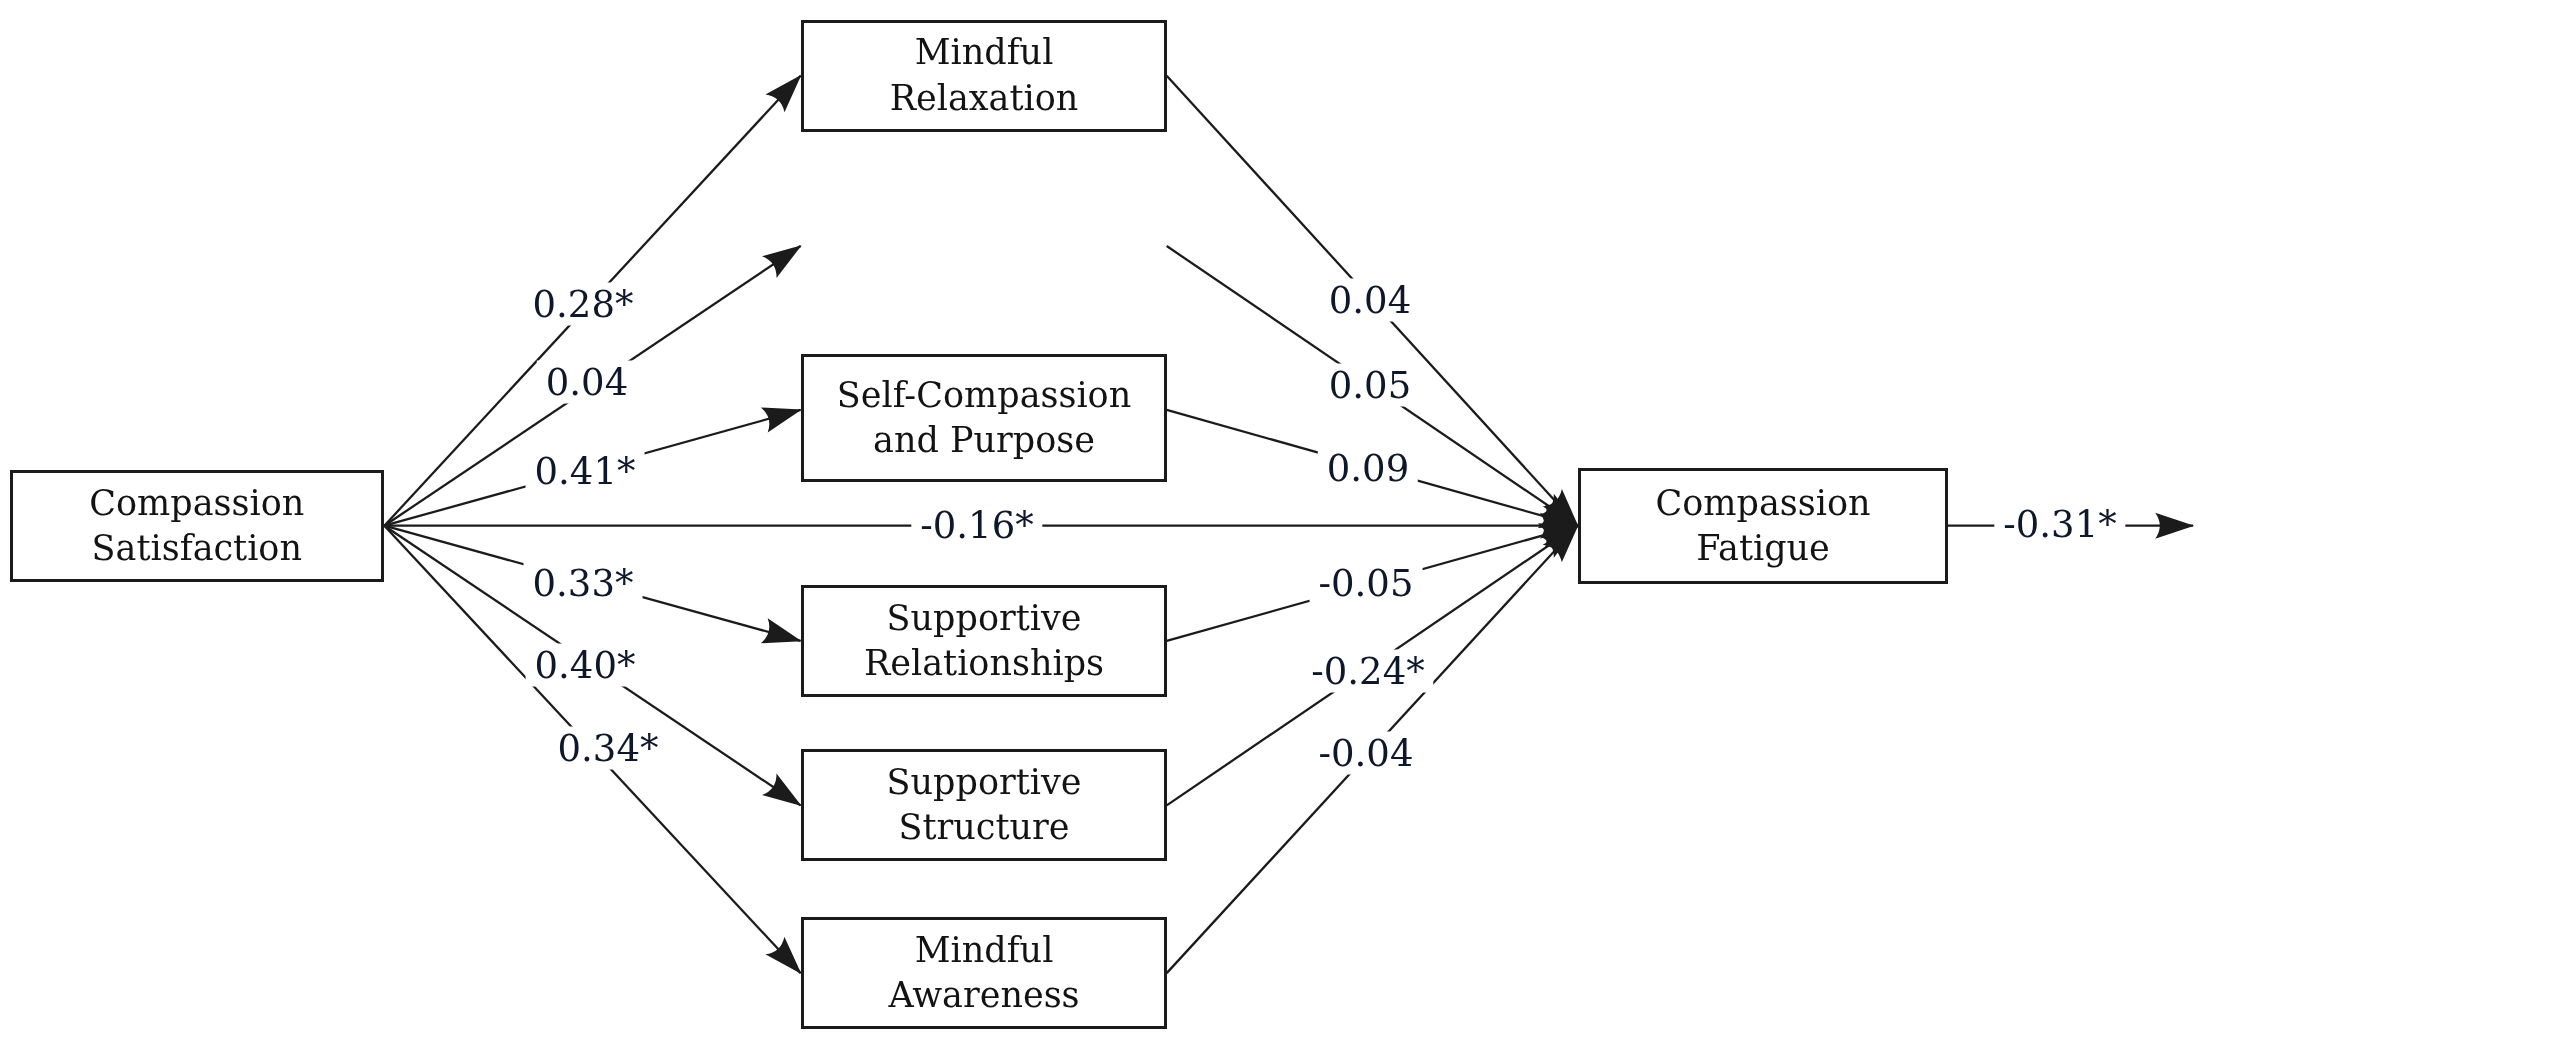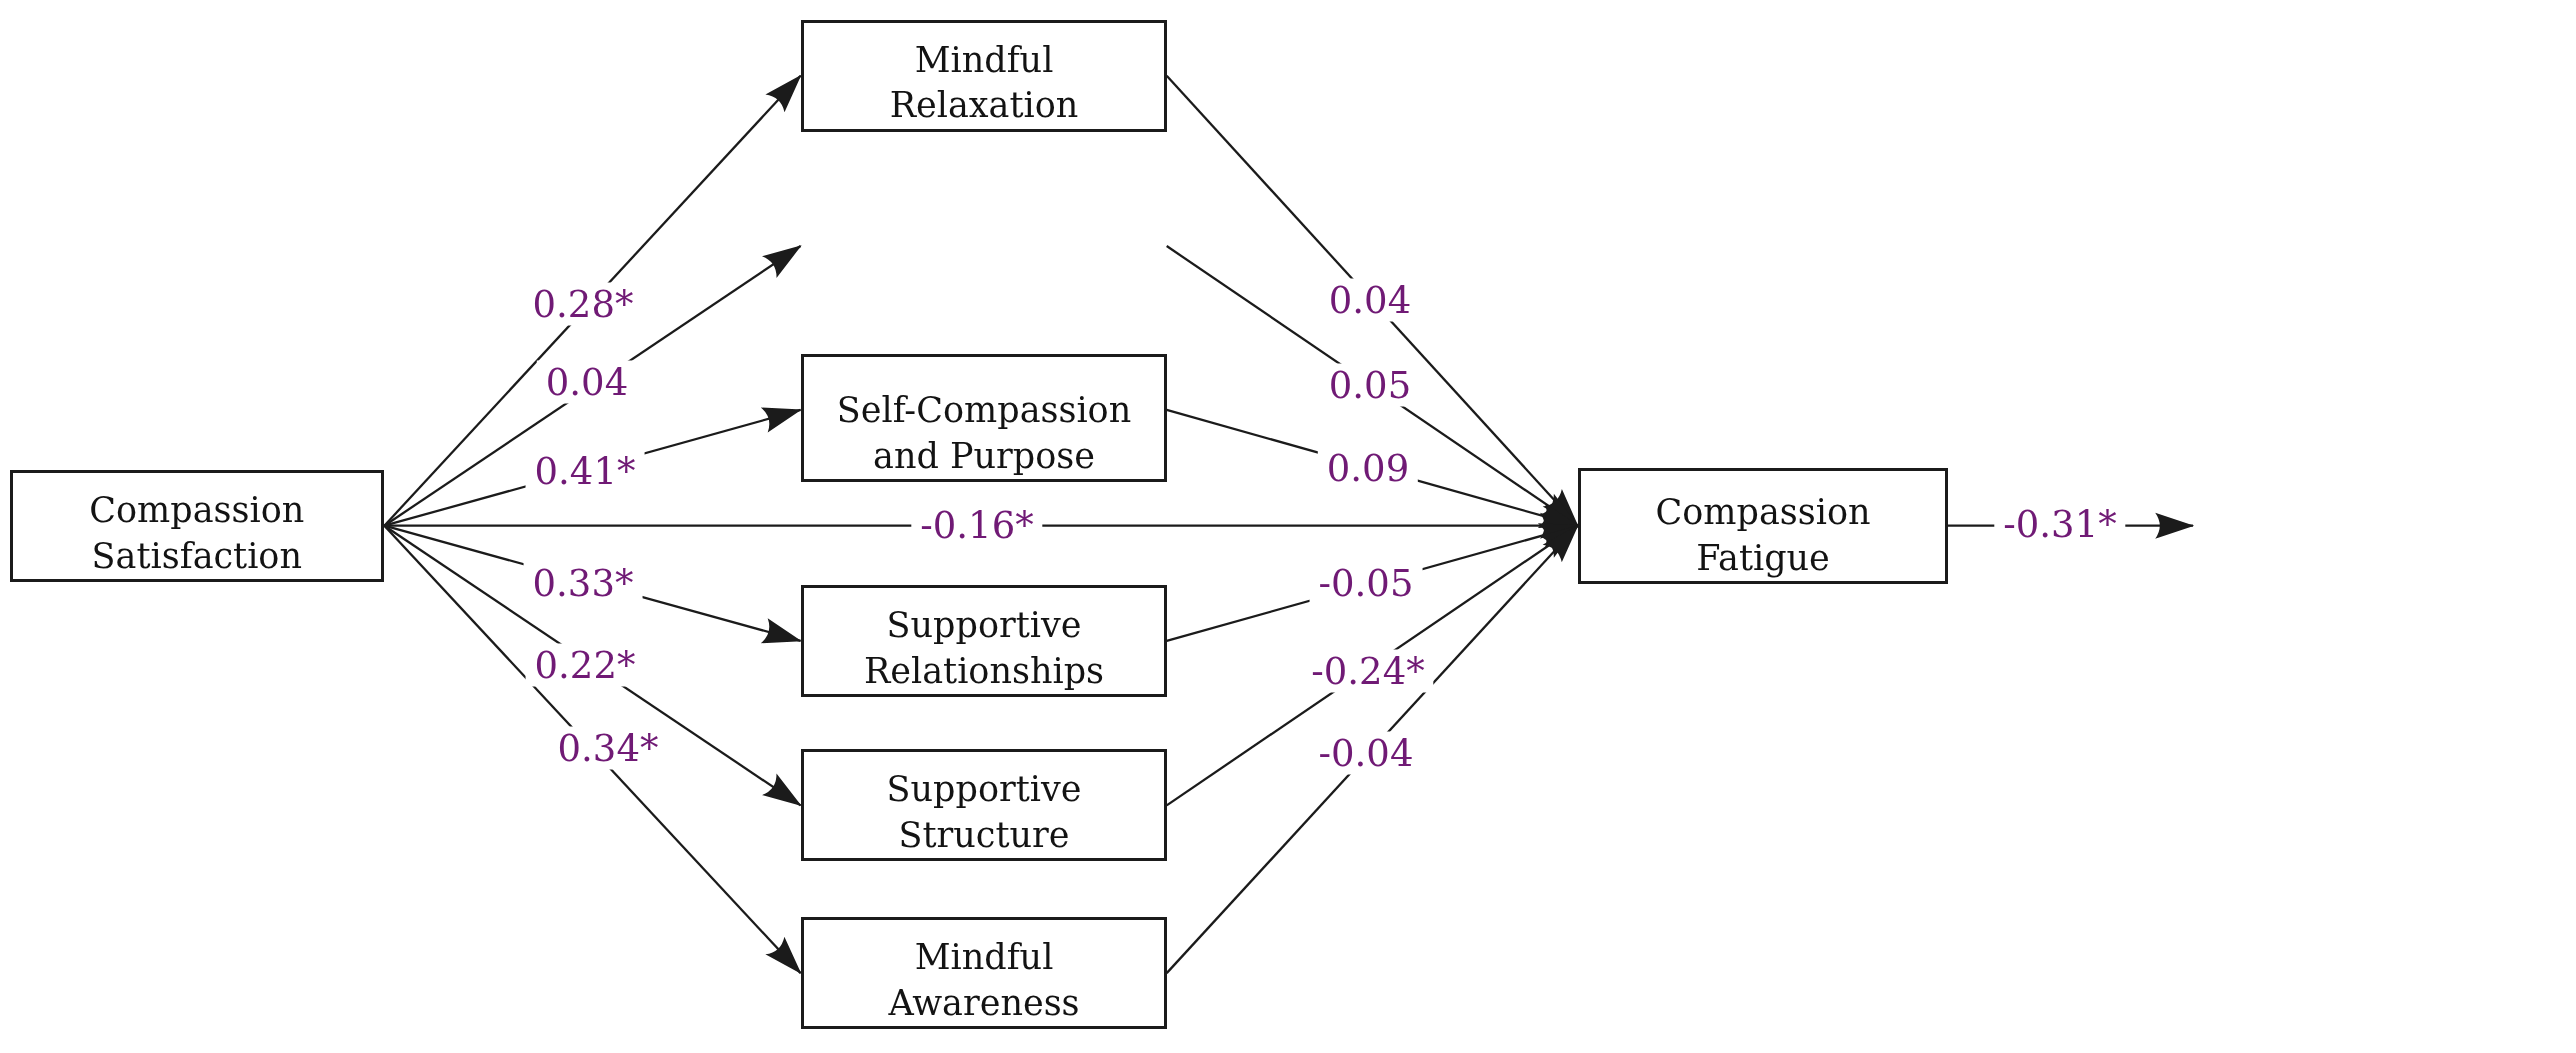--- a/index.html
+++ b/index.html
@@ -8,31 +8,31 @@
     width:2576px;height:1054px;
     background:#ffffff;
     font-family:"DejaVu Serif","Liberation Serif",serif;
     overflow:hidden;
   }
   .edges{position:absolute;left:0;top:0;z-index:1;}
   .edges line{stroke:#1b1b1b;stroke-width:3.5;}
   .box{
     position:absolute;box-sizing:border-box;
     border:3.3px solid #1b1b1b;background:#ffffff;
-    display:flex;align-items:flex-end;justify-content:center;
+    display:flex;align-items:center;justify-content:center;
     text-align:center;z-index:2;
   }
   .box-label{
     white-space:pre-line;
     font-size:35px;line-height:1.3;color:#131313;
   }
   .coef{
     position:absolute;transform:translate(-50%,-50%);
     background:#ffffff;padding:0 9px;
-    font-size:37px;color:#701a75;
+    font-size:37px;color:#0f172a;
     z-index:3;white-space:nowrap;
   }
 </style>
 </head>
 <body>
 
 <div class="stage">
 
   <svg class="edges" width="2576" height="1054" viewBox="0 0 3961 1620">
     <defs>
@@ -94,21 +94,21 @@
   <div class="box" style="left:1578px;top:468px;width:370px;height:116px">
     <span class="box-label">Compassion
 Fatigue</span>
   </div>
 
 
   <div class="coef" style="left:583px;top:304px">0.28*</div>
   <div class="coef" style="left:587px;top:382px">0.04</div>
   <div class="coef" style="left:585px;top:471px">0.41*</div>
   <div class="coef" style="left:583px;top:583px">0.33*</div>
-  <div class="coef" style="left:585px;top:665px">0.22*</div>
+  <div class="coef" style="left:585px;top:665px">0.40*</div>
   <div class="coef" style="left:608px;top:748px">0.34*</div>
 
   <div class="coef" style="left:977px;top:525px">-0.16*</div>
 
   <div class="coef" style="left:1370px;top:300px">0.04</div>
   <div class="coef" style="left:1370px;top:385px">0.05</div>
   <div class="coef" style="left:1368px;top:468px">0.09</div>
   <div class="coef" style="left:1366px;top:583px">-0.05</div>
   <div class="coef" style="left:1368px;top:671px">-0.24*</div>
   <div class="coef" style="left:1366px;top:753px">-0.04</div>

